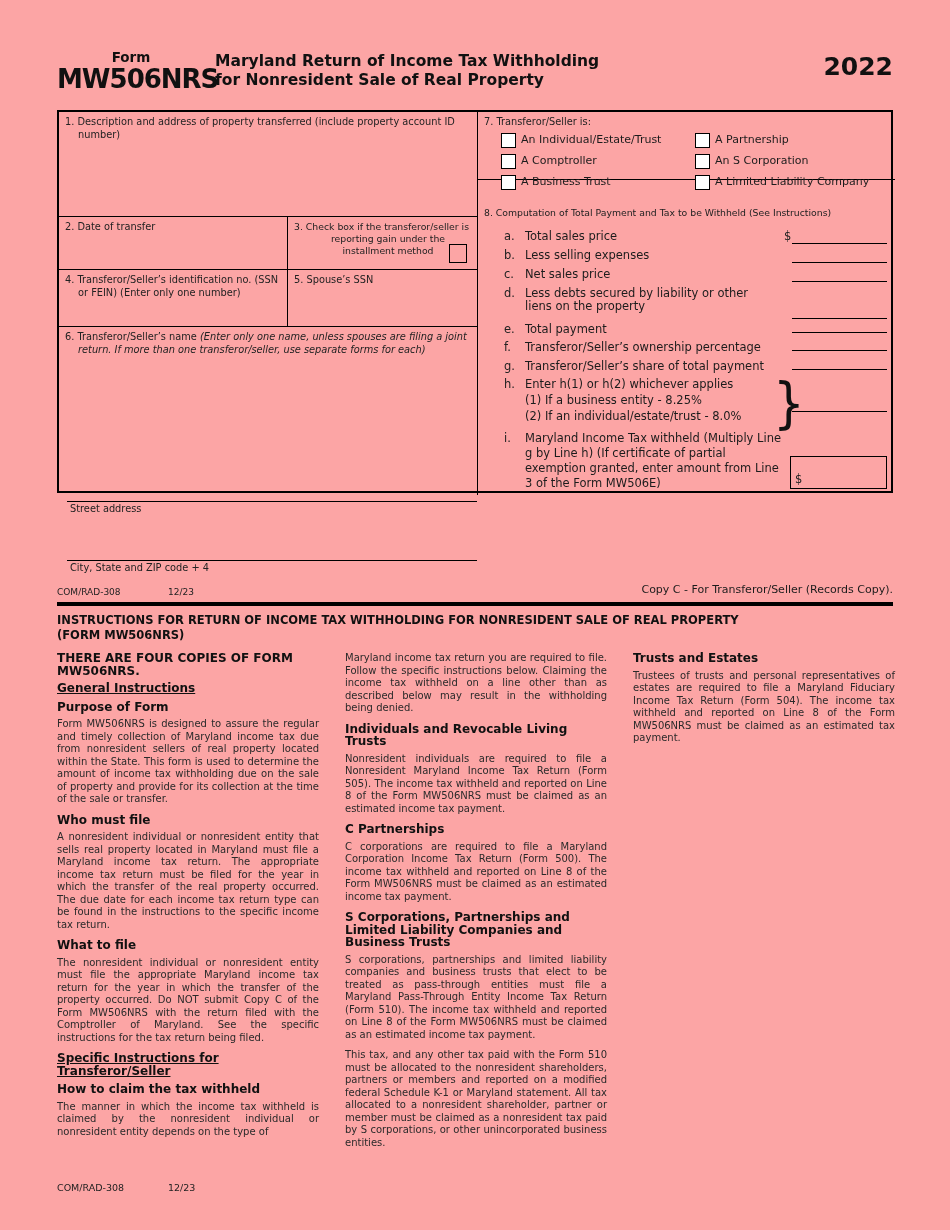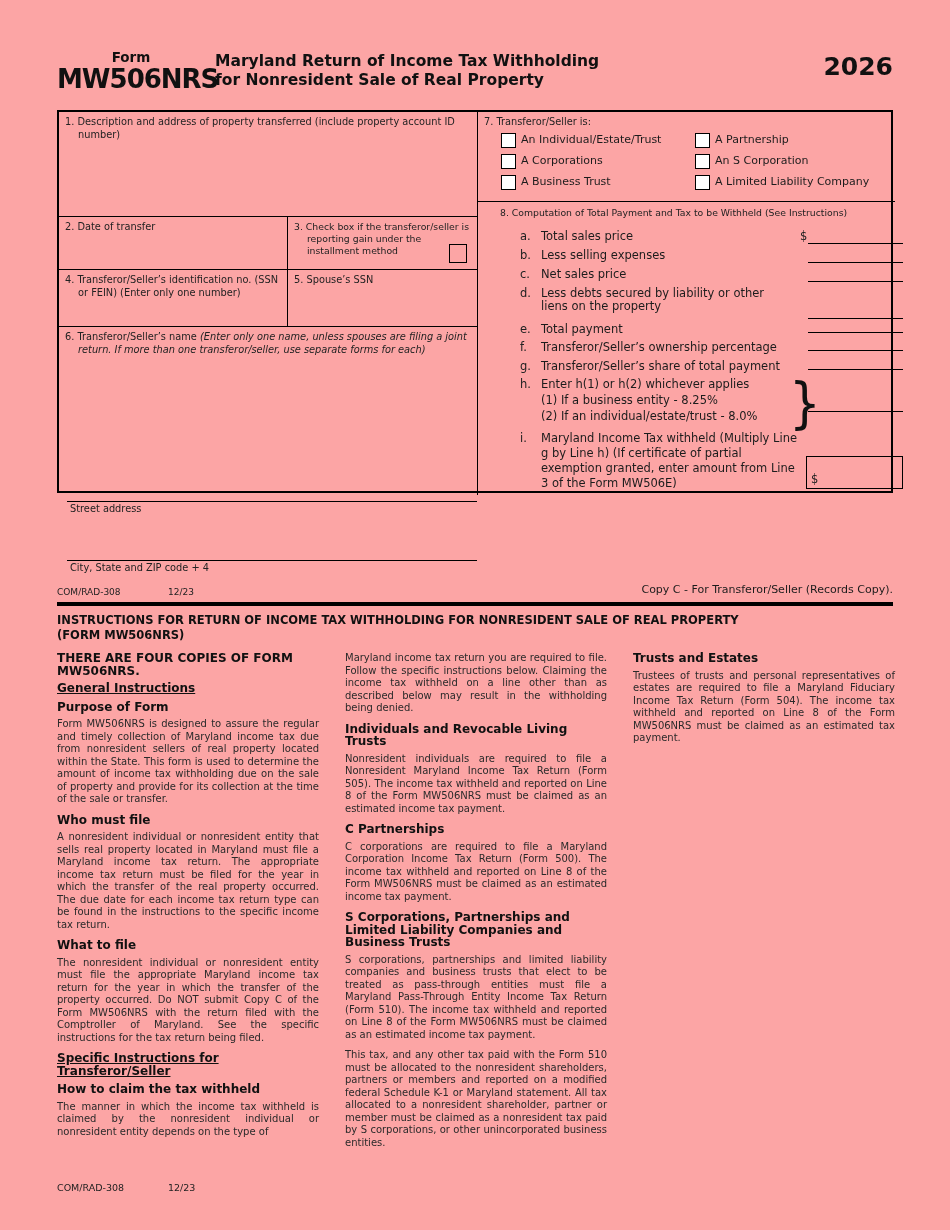--- a/index.html
+++ b/index.html
@@ -10,27 +10,27 @@
   .form-label{left:57px;top:49px;width:148px;text-align:center;font-size:13.5px;font-weight:bold;color:#111;}
   .form-number{left:57px;top:64px;font-size:26px;font-weight:bold;letter-spacing:-1px;color:#111;}
   .doc-title{left:215px;top:52px;font-size:15.5px;font-weight:bold;line-height:19px;color:#111;}
   .year{right:57px;top:52px;font-size:25px;font-weight:bold;color:#111;}
   
   .formbox{left:57px;top:110px;width:836px;height:383px;border:2px solid #000;box-sizing:border-box;}
   .cell{position:absolute;box-sizing:border-box;font-size:9.8px;line-height:12.5px;}
   .hang{padding:4px 8px 0 19px;text-indent:-13px;}
   #b1{left:0;top:0;width:418px;height:105px;border-bottom:1.5px solid #000;}
   #b2{left:0;top:105px;width:228px;height:53px;border-bottom:1.5px solid #000;}
-  #b3{left:228px;top:105px;width:190px;height:53px;border-left:1.5px solid #000;border-bottom:1.5px solid #000;font-size:9.3px;line-height:12px;}
+  #b3{left:228px;top:105px;width:190px;height:53px;border-left:1.5px solid #000;border-bottom:1.5px solid #000;font-size:9.3px;line-height:12px;text-align:center;}
   #b4{left:0;top:158px;width:228px;height:57px;border-bottom:1.5px solid #000;}
   #b5{left:228px;top:158px;width:190px;height:57px;border-left:1.5px solid #000;border-bottom:1.5px solid #000;}
   #b6{left:0;top:215px;width:418px;height:168px;}
   #vdiv{left:418px;top:0;width:0;height:383px;border-left:1.5px solid #000;}
-  #b7{left:419px;top:0;width:417px;height:90px;border-bottom:1.5px solid #000;}
-  #b8{left:435px;top:90px;width:417px;height:293px;font-size:11.5px;}
+  #b7{left:419px;top:0;width:417px;height:68px;border-bottom:1.5px solid #000;}
+  #b8{left:419px;top:90px;width:417px;height:293px;font-size:11.5px;}
   .italic{font-style:italic;margin-top:32px;}
   .cb{display:inline-block;width:15px;height:15px;border:1.5px solid #000;box-sizing:border-box;background:#fff;flex:none;}
   
   .cb3{position:absolute;right:10px;top:27px;width:18px;height:19px;border:1.5px solid #000;box-sizing:border-box;}
   
   .fline{position:absolute;left:8px;right:0;border-top:1px solid #000;height:0;}
   .flabel{position:absolute;left:11px;font-size:9.8px;}
   
   .b7-label{position:absolute;left:6px;top:4px;font-size:9.8px;}
   .optcol{position:absolute;top:20px;}
@@ -63,21 +63,21 @@
 <body>
 
 <div class="page">
 
   <div class="abs form-label">Form</div>
   <div class="abs form-number">MW506NRS</div>
   <div class="abs doc-title">
     <div>Maryland Return of Income Tax Withholding</div>
     <div>for Nonresident Sale of Real Property</div>
   </div>
-  <div class="abs year">2026</div>
+  <div class="abs year">2022</div>
 
   <div class="abs formbox">
     <div class="cell" id="b1">
       <div class="hang">1. Description and address of property transferred (include property account ID number)</div>
     </div>
     <div class="cell" id="b2">
       <div class="hang">2. Date of transfer</div>
     </div>
     <div class="cell" id="b3">
       <div class="hang">3. Check box if the transferor/seller is reporting gain under the installment method</div>
@@ -103,21 +103,21 @@
 
     <div class="cell" id="b7">
       <div class="b7-label">7. Transferor/Seller is:</div>
       <div class="optcol" style="left:23px">
         <div class="opt">
           <span class="cb"></span>
           <span>An Individual/Estate/Trust</span>
         </div>
         <div class="opt">
           <span class="cb"></span>
-          <span>A Corporations</span>
+          <span>A Comptroller</span>
         </div>
         <div class="opt">
           <span class="cb"></span>
           <span>A Business Trust</span>
         </div>
       </div>
       <div class="optcol" style="left:217px">
         <div class="opt">
           <span class="cb"></span>
           <span>A Partnership</span>

